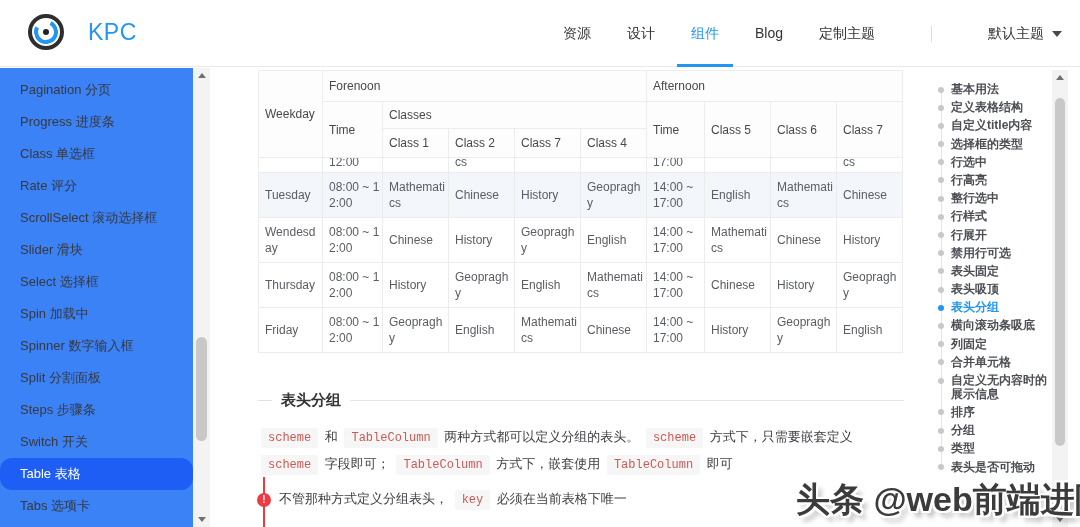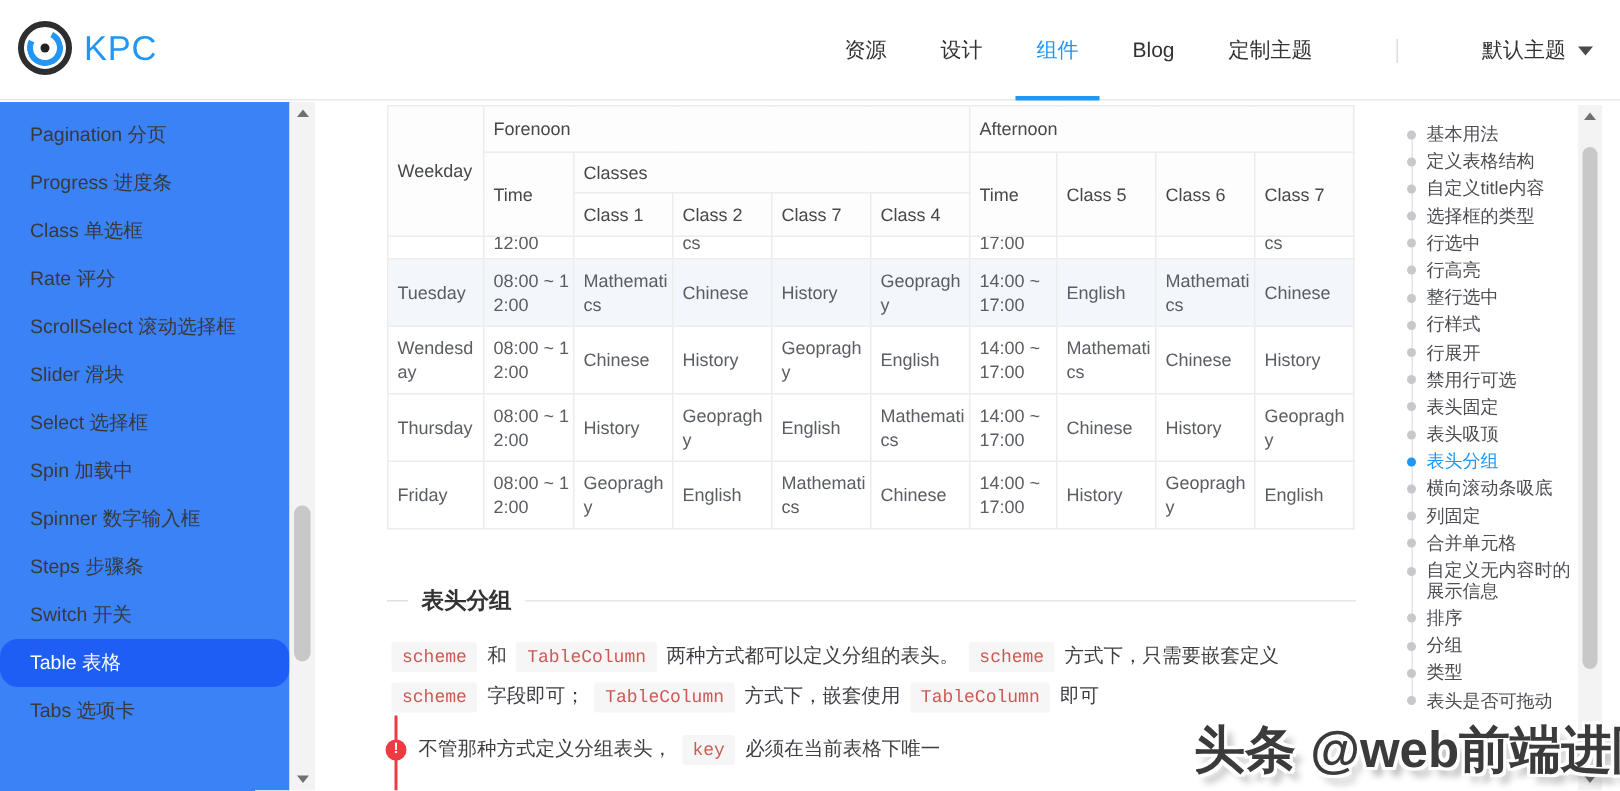--- a/index.html
+++ b/index.html
@@ -13,21 +13,21 @@
   *{box-sizing:border-box;margin:0;padding:0;}
   html,body{width:1080px;height:527px;}
   body{
     position:relative;overflow:hidden;background:#fff;
     font-family:"Liberation Sans","DejaVu Sans",sans-serif;
     -webkit-font-smoothing:antialiased;
   }
   
   .top-header{position:absolute;left:0;top:0;width:1080px;height:67px;background:#fff;
     border-bottom:1px solid #e9e9e9;z-index:20;}
-  .logo{position:absolute;left:12px;top:14px;display:flex;align-items:center;gap:8px;cursor:pointer;}
+  .logo{position:absolute;left:28px;top:14px;display:flex;align-items:center;gap:24px;cursor:pointer;}
   .logo-icon{width:36px;height:36px;border-radius:50%;border:4px solid #2e2e2e;position:relative;}
   .logo-icon .arc{position:absolute;inset:2px;border:4px solid var(--accent);border-radius:50%;
     border-top-color:transparent;transform:rotate(-18deg);}
   .logo-icon .dot{position:absolute;left:50%;top:50%;width:6px;height:6px;margin:-3px 0 0 -3px;
     border-radius:50%;background:#222;}
   .logo-text{font-size:23px;color:var(--accent);letter-spacing:.5px;}
   .top-nav{position:absolute;right:18px;top:0;height:67px;display:flex;align-items:center;gap:56px;}
   .nav-item{font-size:14px;color:#333;cursor:pointer;position:relative;height:67px;line-height:67px;}
   .nav-item.active{color:var(--accent);}
   .nav-item.active::after{content:"";position:absolute;left:50%;bottom:0;transform:translateX(-50%);
@@ -78,21 +78,21 @@
   .note{position:absolute;left:258px;top:477px;width:640px;height:50px;z-index:4;}
   .note .vline{position:absolute;left:5px;top:0;width:2px;height:50px;background:var(--warn-red);}
   .note .bang{position:absolute;left:-1px;top:16px;width:14px;height:14px;border-radius:50%;
     background:var(--warn-red);color:#fff;font-size:10px;line-height:14px;text-align:center;font-weight:bold;}
   .note .note-text{margin-left:21px;padding-top:13px;font-size:13px;color:#3e3e44;}
   
   .toc{position:absolute;left:938px;top:83px;width:118px;z-index:3;}
   .toc .toc-line{position:absolute;left:2.5px;top:5px;width:1px;height:382px;background:#e4e4e4;}
   .toc ul{list-style:none;}
   .toc li{position:relative;padding-left:13px;font-size:12px;line-height:13.8px;margin-bottom:4.4px;
-    color:#4c4e54;cursor:pointer;}
+    color:#4c4e54;cursor:pointer;font-weight:bold;}
   .toc li::before{content:"";position:absolute;left:0;top:3.5px;width:6px;height:6px;border-radius:50%;
     background:#c6c8cc;}
   .toc li.active{color:var(--accent);}
   .toc li.active::before{background:var(--accent);}
   
   .watermark{position:absolute;left:796px;top:477px;z-index:50;font-size:34px;font-weight:bold;
     color:#3b3b3b;white-space:nowrap;pointer-events:none;
     text-shadow:-2px -2px 0 #fff,2px -2px 0 #fff,-2px 2px 0 #fff,2px 2px 0 #fff,
       -2px 0 0 #fff,2px 0 0 #fff,0 -2px 0 #fff,0 2px 0 #fff,5px 6px 5px rgba(0,0,0,.28);}
 </style>
@@ -127,20 +127,21 @@
   <ul id="side-list">
       <li class="">Pagination 分页</li>
       <li class="">Progress 进度条</li>
       <li class="">Class 单选框</li>
       <li class="">Rate 评分</li>
       <li class="">ScrollSelect 滚动选择框</li>
       <li class="">Slider 滑块</li>
       <li class="">Select 选择框</li>
       <li class="">Spin 加载中</li>
       <li class="">Spinner 数字输入框</li>
+      <li class="">Split 分割面板</li>
       <li class="">Steps 步骤条</li>
       <li class="">Switch 开关</li>
       <li class="active">Table 表格</li>
       <li class="">Tabs 选项卡</li>
     </ul>
 </aside>
 
 <div class="sb sb-left">
   <span class="arr up"></span>
   <span class="thumb"></span>

